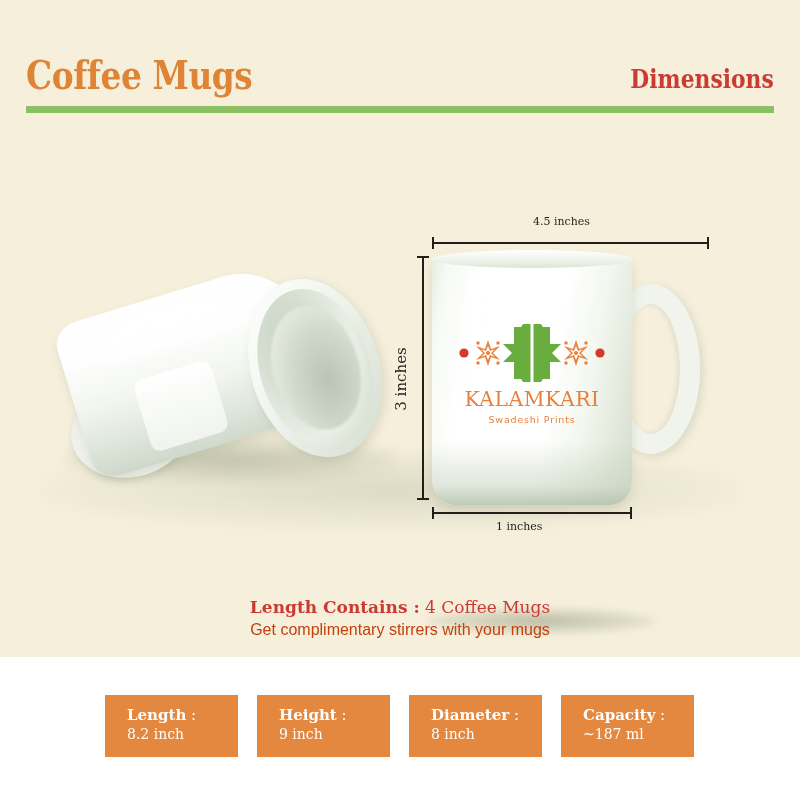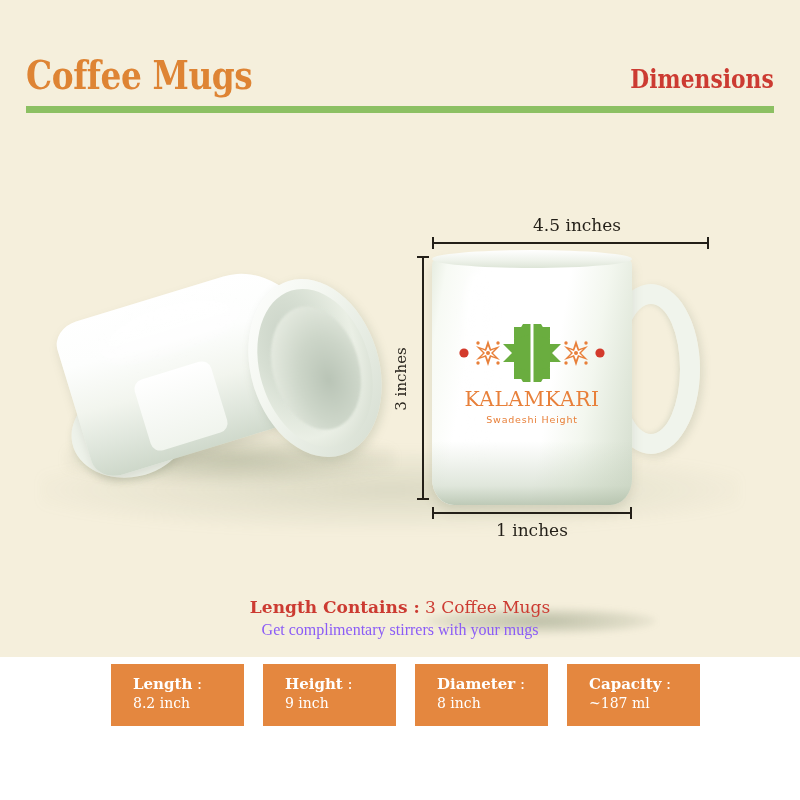--- a/index.html
+++ b/index.html
@@ -332,21 +332,21 @@
     width: 12px;
     height: 2px;
     background: #231f18;
   }
   .dim-line-v .cap-t { top: 0; }
   .dim-line-v .cap-b { bottom: 0; }
 
   .dim-label {
     position: absolute;
     font-family: "DejaVu Serif", "Liberation Serif", serif;
-    font-size: 17px;
+    font-size: 11px;
     color: #231f18;
     white-space: nowrap;
   }
   .dim-label-vertical {
     position: absolute;
     font-family: "DejaVu Serif", "Liberation Serif", serif;
     font-size: 15px;
     color: #231f18;
     white-space: nowrap;
     transform: rotate(-90deg);
@@ -364,36 +364,35 @@
   .package-line1 {
     font-family: "DejaVu Serif", "Liberation Serif", serif;
     font-size: 17px;
     color: #cc3b32;
     line-height: 23px;
   }
   .package-line1 .bold {
     font-weight: bold;
   }
   .package-line2 {
-    font-family: Liberation Serif, serif;
+    font-family: Liberation Sans, sans-serif;
     font-size: 16px;
-    color: #8b5cf6;
+    color: #c2410c;
     line-height: 22px;
   }
 
   
   .spec-row {
     position: absolute;
     left: 105px;
-    top: 664px;
+    top: 695px;
     width: 592px;
     height: 62px;
     display: flex;
     gap: 19px;
-    margin-left: 6px;
   }
   .spec-card {
     width: 133px;
     height: 62px;
     background: #e4873f;
     box-sizing: border-box;
     padding: 11px 0 0 22px;
     color: #ffffff;
   }
   .spec-label {
@@ -489,21 +488,21 @@
               <path d="M93,17 L93,5 L80,5 L75,12 Z"></path>
 
               <path d="M57,45 L57,57 L70,57 L75,50 Z"></path>
               <path d="M93,45 L93,57 L80,57 L75,50 Z"></path>
             </g>
 
             <rect x="73.5" y="2" width="3" height="58" fill="#ffffff"></rect>
           </svg>
         </div>
         <div class="logo-wordmark">KALAMKARI</div>
-        <div class="logo-tagline">Swadeshi  Height</div>
+        <div class="logo-tagline">Swadeshi  Prints</div>
       </div>
     </div>
 
     <div class="dim-line-h" style="left:432px; top:122px; width:277px;">
       <span class="cap-l"></span>
       <span class="cap-r"></span>
     </div>
     <div class="dim-label" style="left:533px; top:95px;">4.5 inches</div>
 
     <div class="dim-line-v" style="left:422px; top:136px; height:244px;">
@@ -516,21 +515,21 @@
       <span class="cap-l"></span>
       <span class="cap-r"></span>
     </div>
     <div class="dim-label" style="left:496px; top:400px;">1 inches</div>
 
   </div>
 
   <div class="package-note">
     <div class="package-line1">
       <span class="bold">Length Contains :</span>
-      <span>3 Coffee Mugs</span>
+      <span>4 Coffee Mugs</span>
     </div>
     <div class="package-line2">Get complimentary stirrers with your mugs</div>
   </div>
 
   <div class="spec-row">
 
     <div class="spec-card">
       <div class="spec-label">
         <span>Length</span><span class="colon"> :</span>
       </div>

